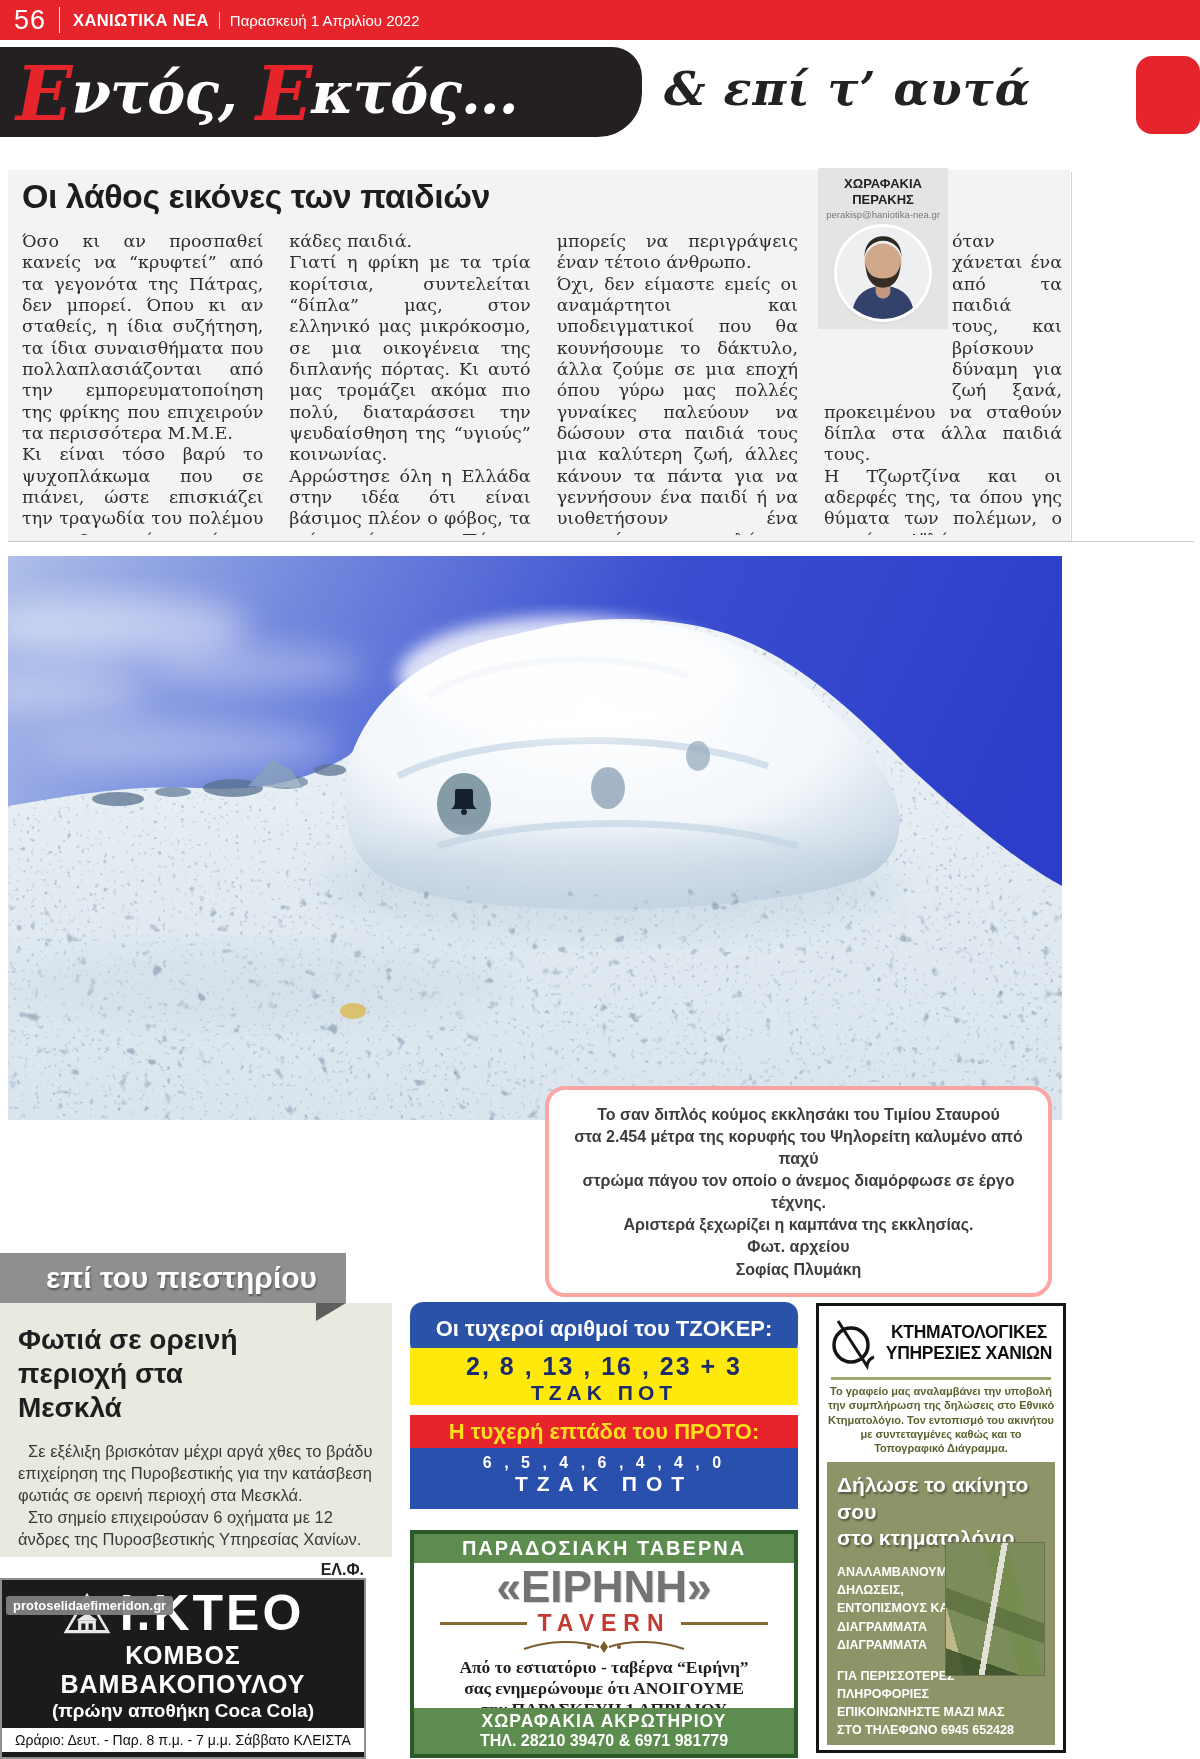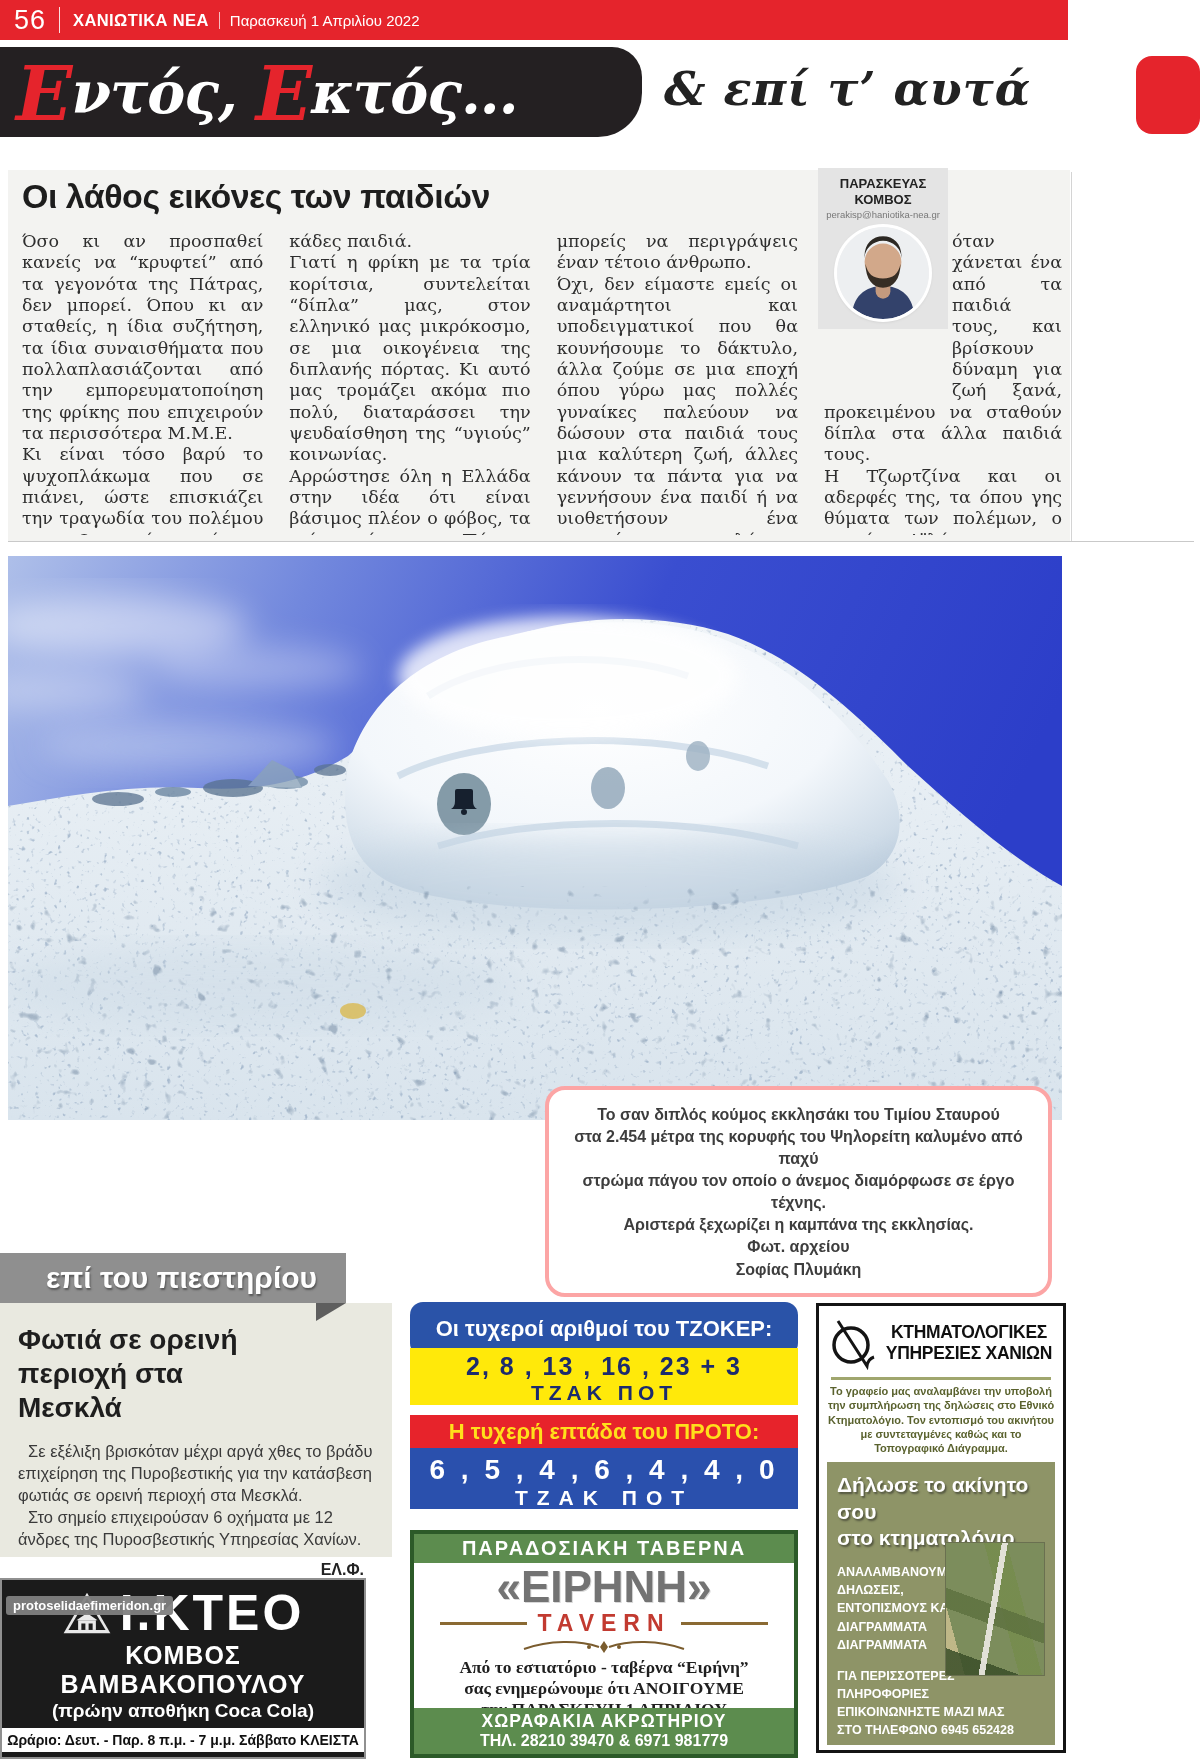--- a/index.html
+++ b/index.html
@@ -1,20 +1,20 @@
 <!DOCTYPE html>
 <html><head>
 <meta charset="utf-8">
 <style>
   html,body { margin:0; padding:0; background:#ffffff; }
   .page { position:relative; width:1200px; height:1759px; background:#fff; overflow:hidden;
           font-family:"Liberation Sans", sans-serif; }
 
   
-  .topbar { position:absolute; left:0; top:0; width:1068px; height:40px; background:#e5242c;
+  .topbar { position:absolute; left:0; top:0; width:1200px; height:40px; background:#e5242c;
             display:flex; align-items:center; color:#fff; }
   .pageno { font-size:27px; font-weight:300; margin-left:14px; letter-spacing:1px; }
   .topbar-div { width:1px; height:26px; background:rgba(255,255,255,.85); margin:0 13px; }
   .paper-name { font-weight:bold; font-size:16.5px; letter-spacing:.4px; }
   .topbar-date { font-size:15px; font-weight:300; border-left:1px solid rgba(255,255,255,.7);
                  padding-left:10px; margin-left:10px; }
 
   
   .banner-black { position:absolute; left:0; top:47px; width:642px; height:90px; background:#242022;
                   border-radius:0 30px 44px 0; display:flex; align-items:center;
@@ -75,38 +75,38 @@
 
   
   .kteo { position:absolute; left:0; top:1578px; width:366px; height:181px; background:#1b1b1b;
           border:2px solid #909090; box-sizing:border-box; text-align:center; color:#fff; overflow:hidden; }
   .kteo-wm { position:absolute; left:4px; top:16px; background:rgba(128,128,128,.95); color:#fff;
              font-weight:bold; font-size:13px; padding:2px 7px; border-radius:3px; z-index:2; }
   .kteo-row1 { display:flex; justify-content:center; align-items:center; gap:8px; margin-top:8px; }
   .kteo-name { font-size:50px; font-weight:bold; letter-spacing:3px; line-height:1; }
   .kteo-line1 { font-size:25px; font-weight:bold; letter-spacing:1px; margin-top:3px; }
   .kteo-line2 { font-size:19px; font-weight:bold; margin-top:1px; }
-  .kteo-hours { background:#fff; color:#101010; font-weight:bold; font-size:14px; padding:4px 0;
+  .kteo-hours { background:#fff; color:#101010; font-weight:normal; font-size:14px; padding:4px 0;
                 margin-top:6px; }
   .kteo-phone { font-size:27px; font-weight:bold; margin-top:4px; letter-spacing:1px; }
 
   
   .joker-bar  { position:absolute; left:410px; top:1302px; width:388px; height:54px; background:#2a53a8;
                 color:#fff; font-weight:bold; font-size:22px; display:flex; align-items:center;
                 justify-content:center;border-radius:13px; }
   .joker-body { position:absolute; left:410px; top:1348px; width:388px; height:57px; background:#ffe90a;
                 color:#1c2b6e; text-align:center; font-weight:bold; }
   .joker-nums { font-size:25px; letter-spacing:2px; padding-top:4px; }
   .joker-res  { font-size:21px; letter-spacing:5px; }
   .proto-bar  { position:absolute; left:410px; top:1415px; width:388px; height:33px; background:#e7232b;
                 color:#ffdf1b; font-weight:bold; font-size:22px; display:flex; align-items:center;
                 justify-content:center; }
   .proto-body { position:absolute; left:410px; top:1448px; width:388px; height:61px; background:#2a50ad;
                 color:#fff; text-align:center; font-weight:bold; }
-  .proto-nums { font-size:28px; letter-spacing:4px; padding-top:6px; }
+  .proto-nums { font-size:16px; letter-spacing:4px; padding-top:6px; }
   .proto-res  { font-size:21px; letter-spacing:9px; }
 
   
   .taverna { position:absolute; left:410px; top:1530px; width:388px; height:228px; background:#fff;
              border:4px solid #2c5a28; box-sizing:border-box; text-align:center; overflow:hidden; }
   .tav-top { background:#5c8c4e; color:#fff; font-weight:bold; font-size:20px; letter-spacing:2px;
              height:29px; line-height:29px; }
   .tav-name { color:#737373; font-weight:bold; font-size:44px; line-height:1.05; margin-top:1px;
               text-shadow:1px 1px 0 #d8d8d8; }
   .tav-sub { display:flex; align-items:center; gap:10px; margin:0 26px; color:#c23a30; font-weight:bold;
@@ -179,21 +179,21 @@
     </div>
     <div class="col col4">
       <div class="spacer"></div>
       <p>όταν χάνεται ένα από τα παιδιά τους, και βρίσκουν δύναμη για ζωή ξανά, προκειμένου να σταθούν δίπλα στα άλλα παιδιά τους.</p>
       <p>Η Τζωρτζίνα και οι αδερφές της, τα όπου γης θύματα των πολέμων, ο μικρός Αϊλάν που το άψυχο σώμα του κειτόταν στην παραλία μετά από ναυάγιο προσφύγων στο Αιγαίο.</p>
 
     </div>
   </div>
 
   <div class="author-card">
-    <div class="author-name">ΠΑΡΑΣΚΕΥΑΣ ΚΟΜΒΟΣ</div>
+    <div class="author-name">ΧΩΡΑΦΑΚΙΑ ΠΕΡΑΚΗΣ</div>
     <div class="author-email">perakisp@haniotika-nea.gr</div>
     <div class="avatar">
       <svg viewBox="0 0 100 100" width="92" height="92">
         <defs>
             <clipPath id="avclip">
               <circle cx="50" cy="50" r="50"></circle>
             </clipPath>
           </defs>
         <g clip-path="url(#avclip)">
           <rect width="100" height="100" fill="#edeff1"></rect>

